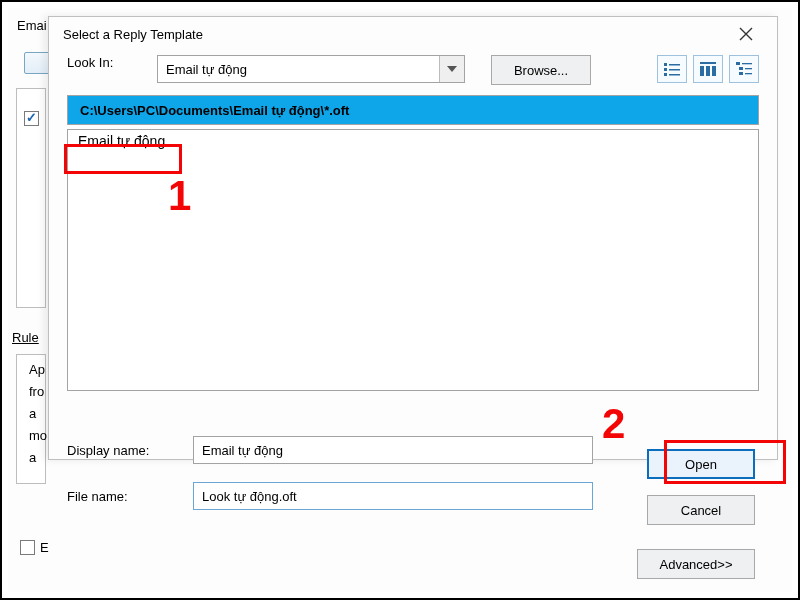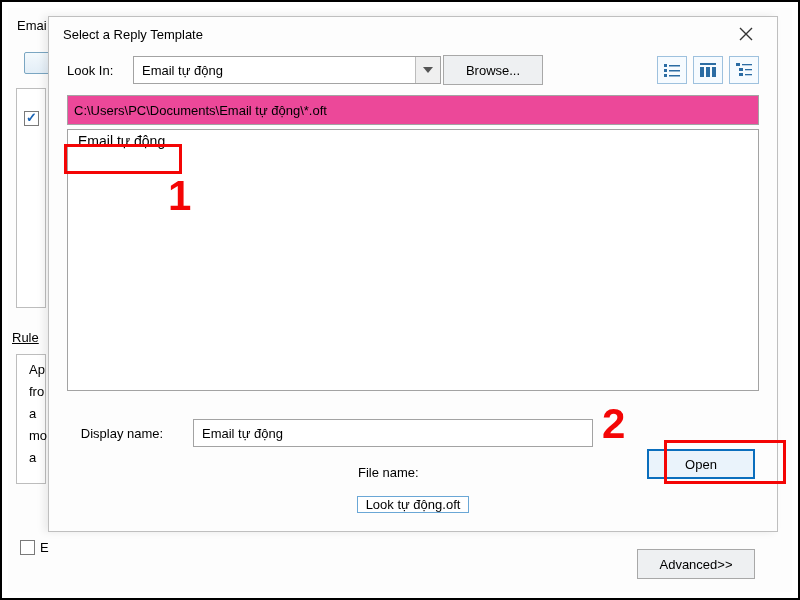--- a/index.html
+++ b/index.html
@@ -58,21 +58,21 @@
     position: absolute;
     top: -2px; left: 1px;
     font-size: 13px;
     font-weight: bold;
   }
 
   
   .dialog {
     position: absolute;
     left: 48px; top: 16px;
-    width: 730px; height: 516px;
+    width: 730px; height: 444px;
     background: #fdfdfd;
     border: 1px solid #bfbfbf;
     box-shadow: -4px 0 8px rgba(0,0,0,0.08);
     box-sizing: border-box;
   }
   .titlebar {
     height: 34px;
     display: flex;
     align-items: center;
     padding: 0 10px 0 14px;
@@ -83,22 +83,21 @@
     width: 42px; height: 28px;
     display: flex; align-items: center; justify-content: center;
     font-size: 17px;
     color: #333;
   }
   .dlg-body {
     padding: 4px 18px 10px 18px;
   }
   .row {
     display: flex;
-    align-items: center;
-    gap: 2px;
+    gap: 26px;
     margin-bottom: 10px;
   }
   .lookin-label { width: 64px; }
   .combo {
     flex: 1;
     height: 28px;
     max-width: 308px;
     border: 1px solid #a3a3a3;
     background: #fff;
     display: flex;
@@ -138,26 +137,27 @@
     border: 1px solid #9ec1de;
     background: #f6fbff;
     display: flex; align-items: center; justify-content: center;
     box-sizing: border-box;
   }
   .view-btn svg { display: block; }
 
   .path-bar {
     height: 30px;
     border: 1px solid #a3a3a3;
-    background: #ec4899;
-    display: flex;
-    align-items: center;
-    padding: 0 6px;
+    background: #0ea5e9;
+    display: flex;
+    align-items: center;
+    padding: 0 12px;
     margin-bottom: 4px;
     box-sizing: border-box;
+    font-weight: bold;
   }
   .file-area {
     height: 262px;
     border: 1px solid #a3a3a3;
     background: #fff;
     position: relative;
     box-sizing: border-box;
   }
   .file-item {
     position: absolute;
@@ -296,38 +296,43 @@
     <div class="path-bar">
       <span>C:\Users\PC\Documents\Email tự động\*.oft</span>
     </div>
 
     <div class="file-area">
       <div class="file-item">
         <span>Email tự động</span>
       </div>
     </div>
 
-    <div class="field-row" style="margin-top:28px;text-align:center;">
+    <div class="field-row" style="margin-top:45px;">
       <span class="field-label">Display name:</span>
       <div class="text-input">
         <span>Email tự động</span>
       </div>
     </div>
 
-    <div class="field-row" style="margin-top:18px;flex-direction:column;">
+    <div class="field-row" style="margin-top:18px;">
       <span class="field-label">File name:</span>
       <div class="text-input" style="border-color:#6aa7d6;">
         <span>Look tự động.oft</span>
       </div>
     </div>
   </div>
 
   <div class="bottom-right one">
     <div class="btn primary" style="min-width:108px;">
       <span>Open</span>
+    </div>
+  </div>
+  <div class="bottom-right two">
+    <div class="btn" style="min-width:108px;">
+      <span>Cancel</span>
     </div>
   </div>
   <div class="bottom-right three">
     <div class="btn" style="min-width:118px;">
       <span>Advanced&gt;&gt;</span>
     </div>
   </div>
 </div>
 
 <div class="redbox" style="left:64px; top:144px; width:118px; height:30px;"></div>

